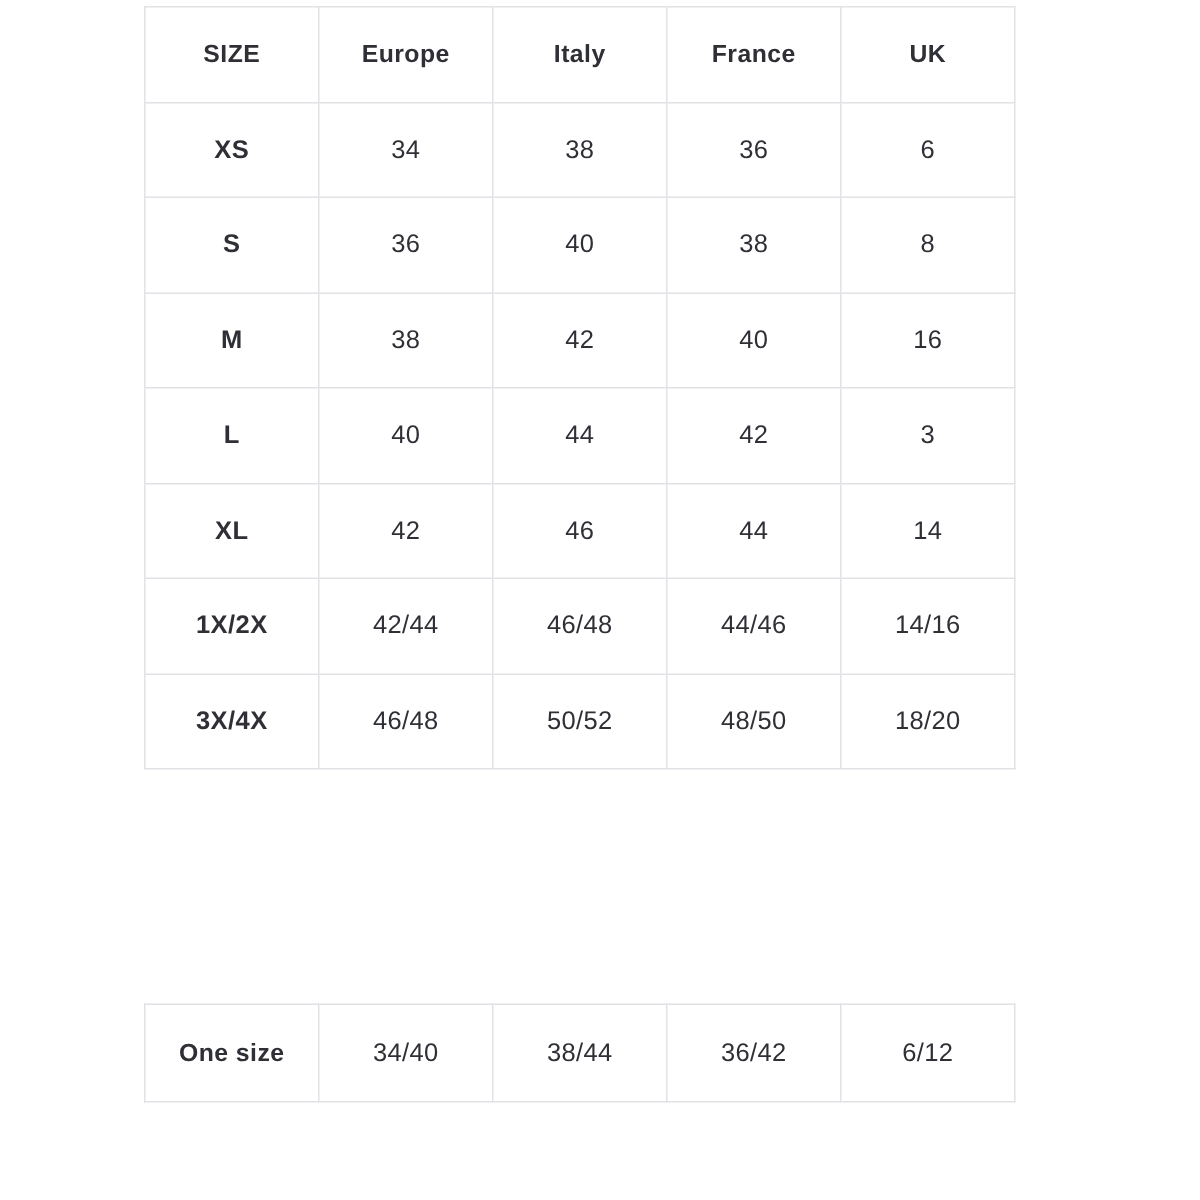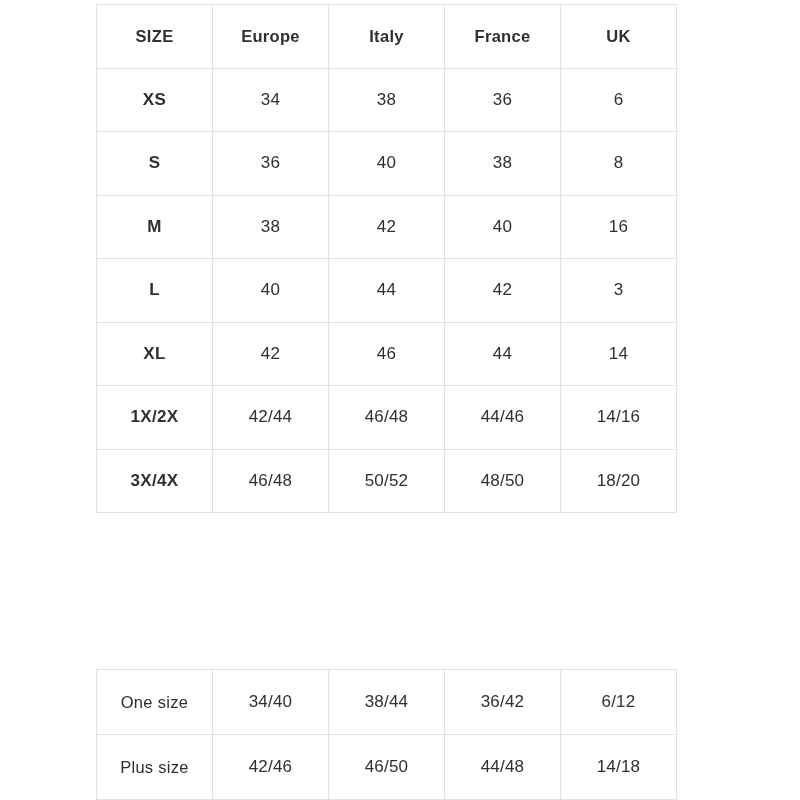--- a/index.html
+++ b/index.html
@@ -58,21 +58,21 @@
     font-size: 16.5px;
     letter-spacing: 0.3px;
   }
   table.size-table td.rowhead {
     font-weight: 700;
     font-size: 17px;
     letter-spacing: 0.3px;
     margin-left: 12px;
   }
   table.extra-table td.rowhead {
-    font-weight: 400;
+    font-weight: 700;
     font-size: 16.5px;
   }
 </style>
 </head>
 <body>
 
 <div class="page">
 
   <table class="size-table main-table">
     <colgroup>
@@ -153,23 +153,16 @@
         <col class="c-uk">
     </colgroup>
     <tbody>
       <tr>
         <td class="rowhead">One size</td>
         <td>34/40</td>
         <td>38/44</td>
         <td>36/42</td>
         <td>6/12</td>
       </tr>
-      <tr>
-        <td class="rowhead">Plus size</td>
-        <td>42/46</td>
-        <td>46/50</td>
-        <td>44/48</td>
-        <td>14/18</td>
-      </tr>
     </tbody>
   </table>
 
 </div>
 
 </body></html>

